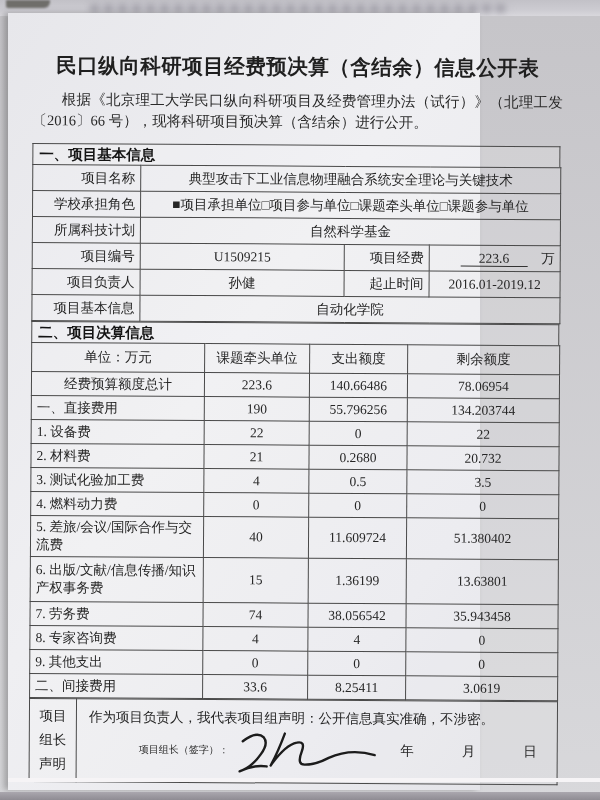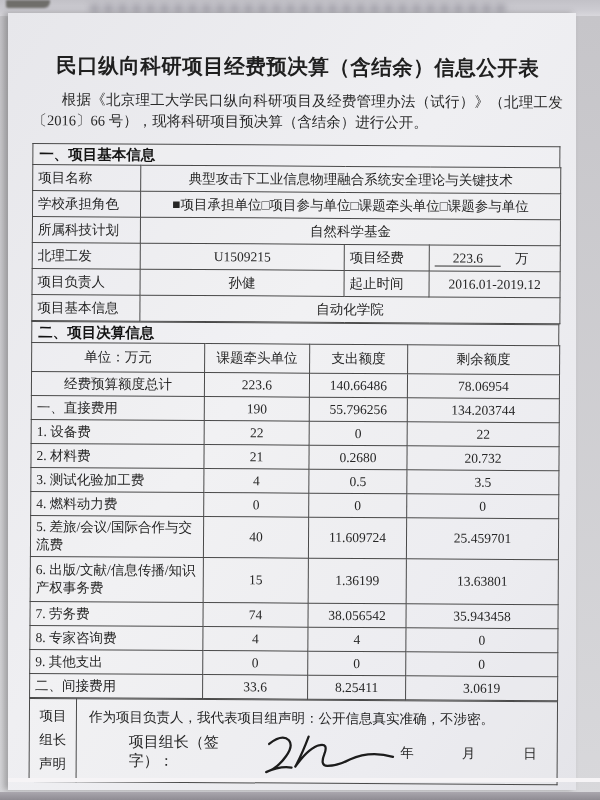--- a/index.html
+++ b/index.html
@@ -20,21 +20,21 @@
   .ghost-blur{
     position:absolute;left:90px;top:4px;width:420px;height:9px;
     background:repeating-linear-gradient(90deg,rgba(120,118,130,.45) 0 9px,rgba(190,188,198,.15) 9px 14px);
     filter:blur(3px);border-radius:3px;
   }
   .corner-notch{
     position:absolute;left:6px;top:0;width:44px;height:8px;
     background:#6f6e6a;filter:blur(1px);border-radius:0 0 6px 2px;
   }
   .paper{
-    position:absolute;left:8px;top:13px;width:568px;height:777px;
+    position:absolute;left:8px;top:13px;width:472px;height:777px;
     background:linear-gradient(125deg,#e7e7eb 0%,#efeff2 45%,#eaeaee 80%,#e4e4e9 100%);
     box-shadow:-4px 0 6px rgba(60,60,60,.35);
   }
   .paper-bottom-line{position:absolute;left:0;bottom:8px;width:600px;height:4px;background:#f6f4f6;}
   .photo-bottom{position:absolute;left:0;bottom:0;width:600px;height:8px;background:linear-gradient(180deg,#aaa7ae,#8f8c93);}
   .sheet{
     position:absolute;left:25px;top:38px;width:530px;
     transform:rotate(.35deg);transform-origin:top left;
   }
   .doc-title{
@@ -53,38 +53,38 @@
     border:1px solid #4a4a4a;border-bottom:none;
     padding:2px 6px 1px 6px;height:17px;line-height:17px;
     background:rgba(255,255,255,.15);
   }
   table{border-collapse:collapse;width:528px;table-layout:fixed;}
   td{
     border:1px solid #4a4a4a;font-size:13.5px;color:#262626;
     padding:1px 5px;vertical-align:middle;background:rgba(255,255,255,.12);
   }
   .t1 td{height:23px;}
-  .lbl{text-align:left;}
+  .lbl{text-align:right;}
   .ctr{text-align:center;}
   .underlined{border-bottom:1px solid #333;padding:0 18px 0 18px;}
-  .money-cell{text-align:left;}
+  .money-cell{text-align:right;}
   .money-unit{margin-left:14px;}
   .t2 td{height:21px;}
   .t2 tr.hdr td{height:26px;font-size:13.5px;}
   .t2 tr.tall td{height:38px;}
   .t2 tr.taller td{height:42px;}
   .t2 .cat{text-align:left;line-height:1.35;}
   .t3 td{font-size:13.5px;}
   .stmt-label{
     width:47px;text-align:center;font-size:13.5px;line-height:1.8;padding:0 2px;
   }
   .stmt-body{padding:6px 10px 4px 12px;height:72px;vertical-align:top;}
   .stmt-line{margin:3px 0 0 0;font-size:13.5px;}
   .sign-row{display:flex;align-items:center;margin-top:6px;}
-  .sign-label{margin-left:40px;font-size:15px;}
+  .sign-label{margin-left:50px;font-size:10px;}
   .sig-svg{margin:-8px 0 -6px 4px;}
   .date-group{margin-left:auto;display:flex;gap:48px;padding-right:10px;font-size:13.5px;}
   .note{
     font-size:13px;margin:9px 0 0 4px;color:#2a2a2a;
   }
 </style>
 </head>
 <body>
 
 <div class="photo">
@@ -117,21 +117,21 @@
           </tr>
           <tr>
             <td class="lbl">学校承担角色</td>
             <td class="ctr" colspan="3">■项目承担单位□项目参与单位□课题牵头单位□课题参与单位</td>
           </tr>
           <tr>
             <td class="lbl">所属科技计划</td>
             <td class="ctr" colspan="3">自然科学基金</td>
           </tr>
           <tr>
-            <td class="lbl">北理工发</td>
+            <td class="lbl">项目编号</td>
             <td class="ctr">U1509215</td>
             <td class="lbl">项目经费</td>
             <td class="money-cell">
               <span class="underlined">223.6</span><span class="money-unit">万</span>
             </td>
           </tr>
           <tr>
             <td class="lbl">项目负责人</td>
             <td class="ctr">孙健</td>
             <td class="lbl">起止时间</td>
@@ -193,21 +193,21 @@
           <tr>
             <td class="cat">4. 燃料动力费</td>
             <td class="ctr">0</td>
             <td class="ctr">0</td>
             <td class="ctr">0</td>
           </tr>
           <tr class="tall">
             <td class="cat">5. 差旅/会议/国际合作与交流费</td>
             <td class="ctr">40</td>
             <td class="ctr">11.609724</td>
-            <td class="ctr">25.459701</td>
+            <td class="ctr">51.380402</td>
           </tr>
           <tr class="taller">
             <td class="cat">6. 出版/文献/信息传播/知识产权事务费</td>
             <td class="ctr">15</td>
             <td class="ctr">1.36199</td>
             <td class="ctr">13.63801</td>
           </tr>
           <tr>
             <td class="cat">7. 劳务费</td>
             <td class="ctr">74</td>

